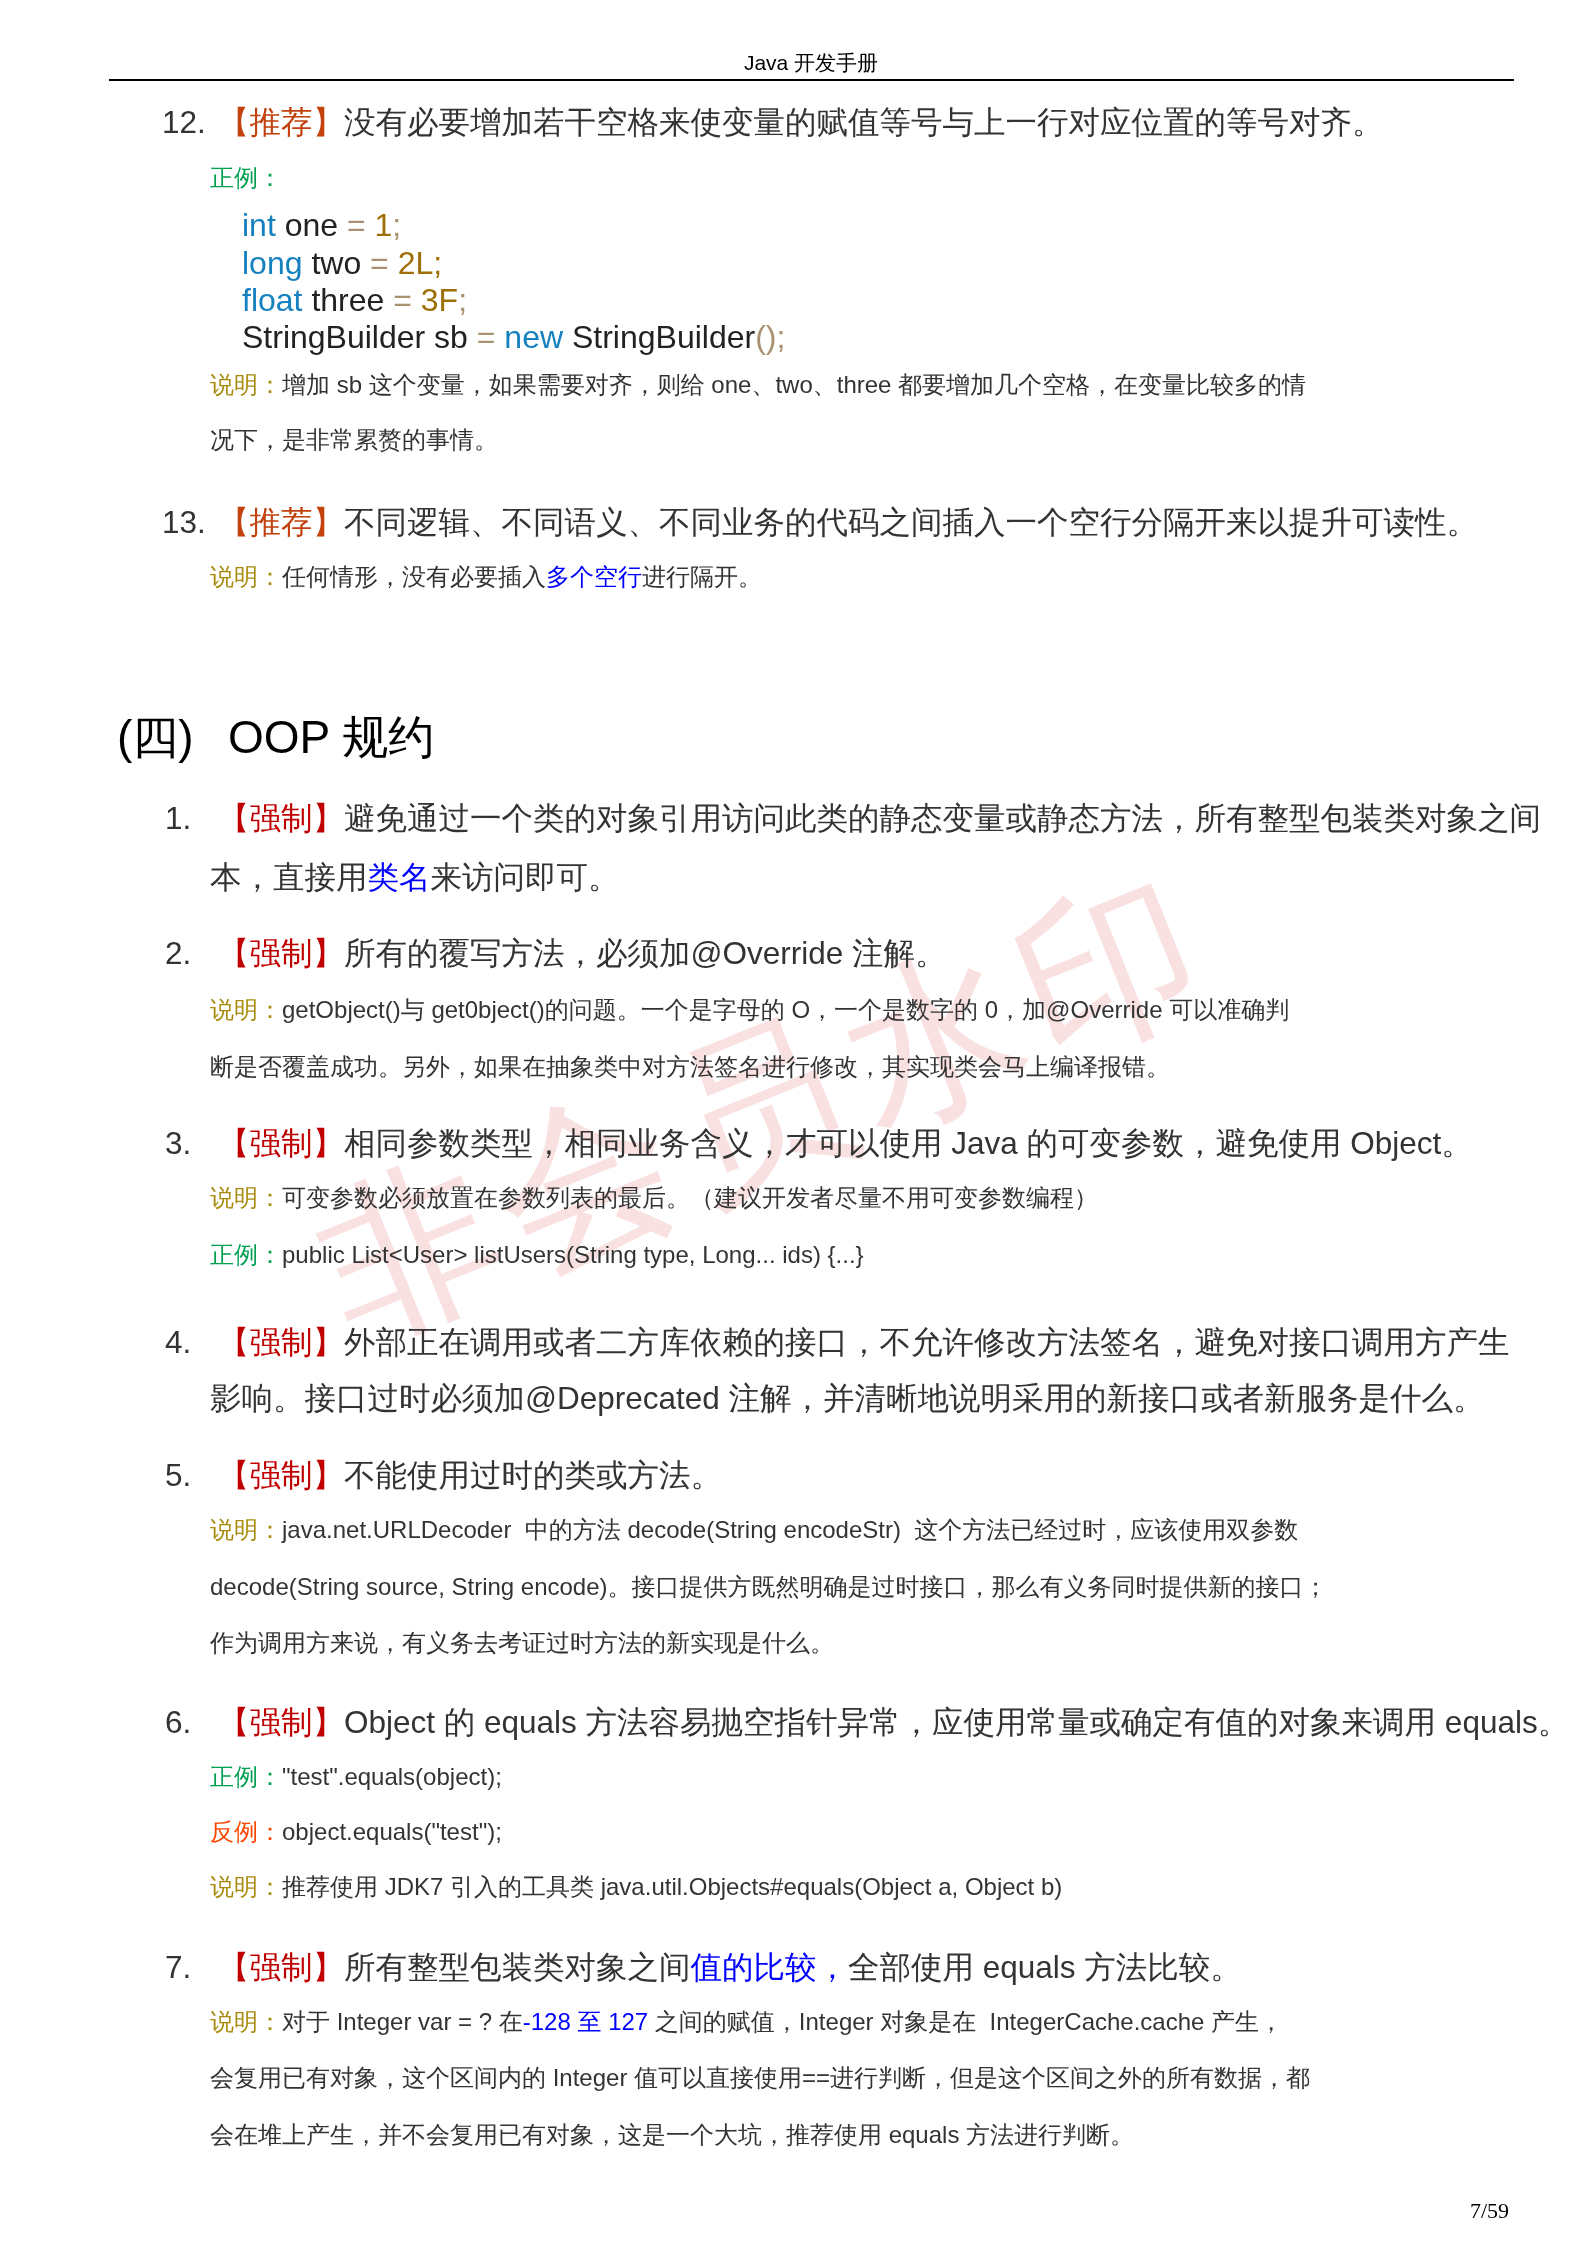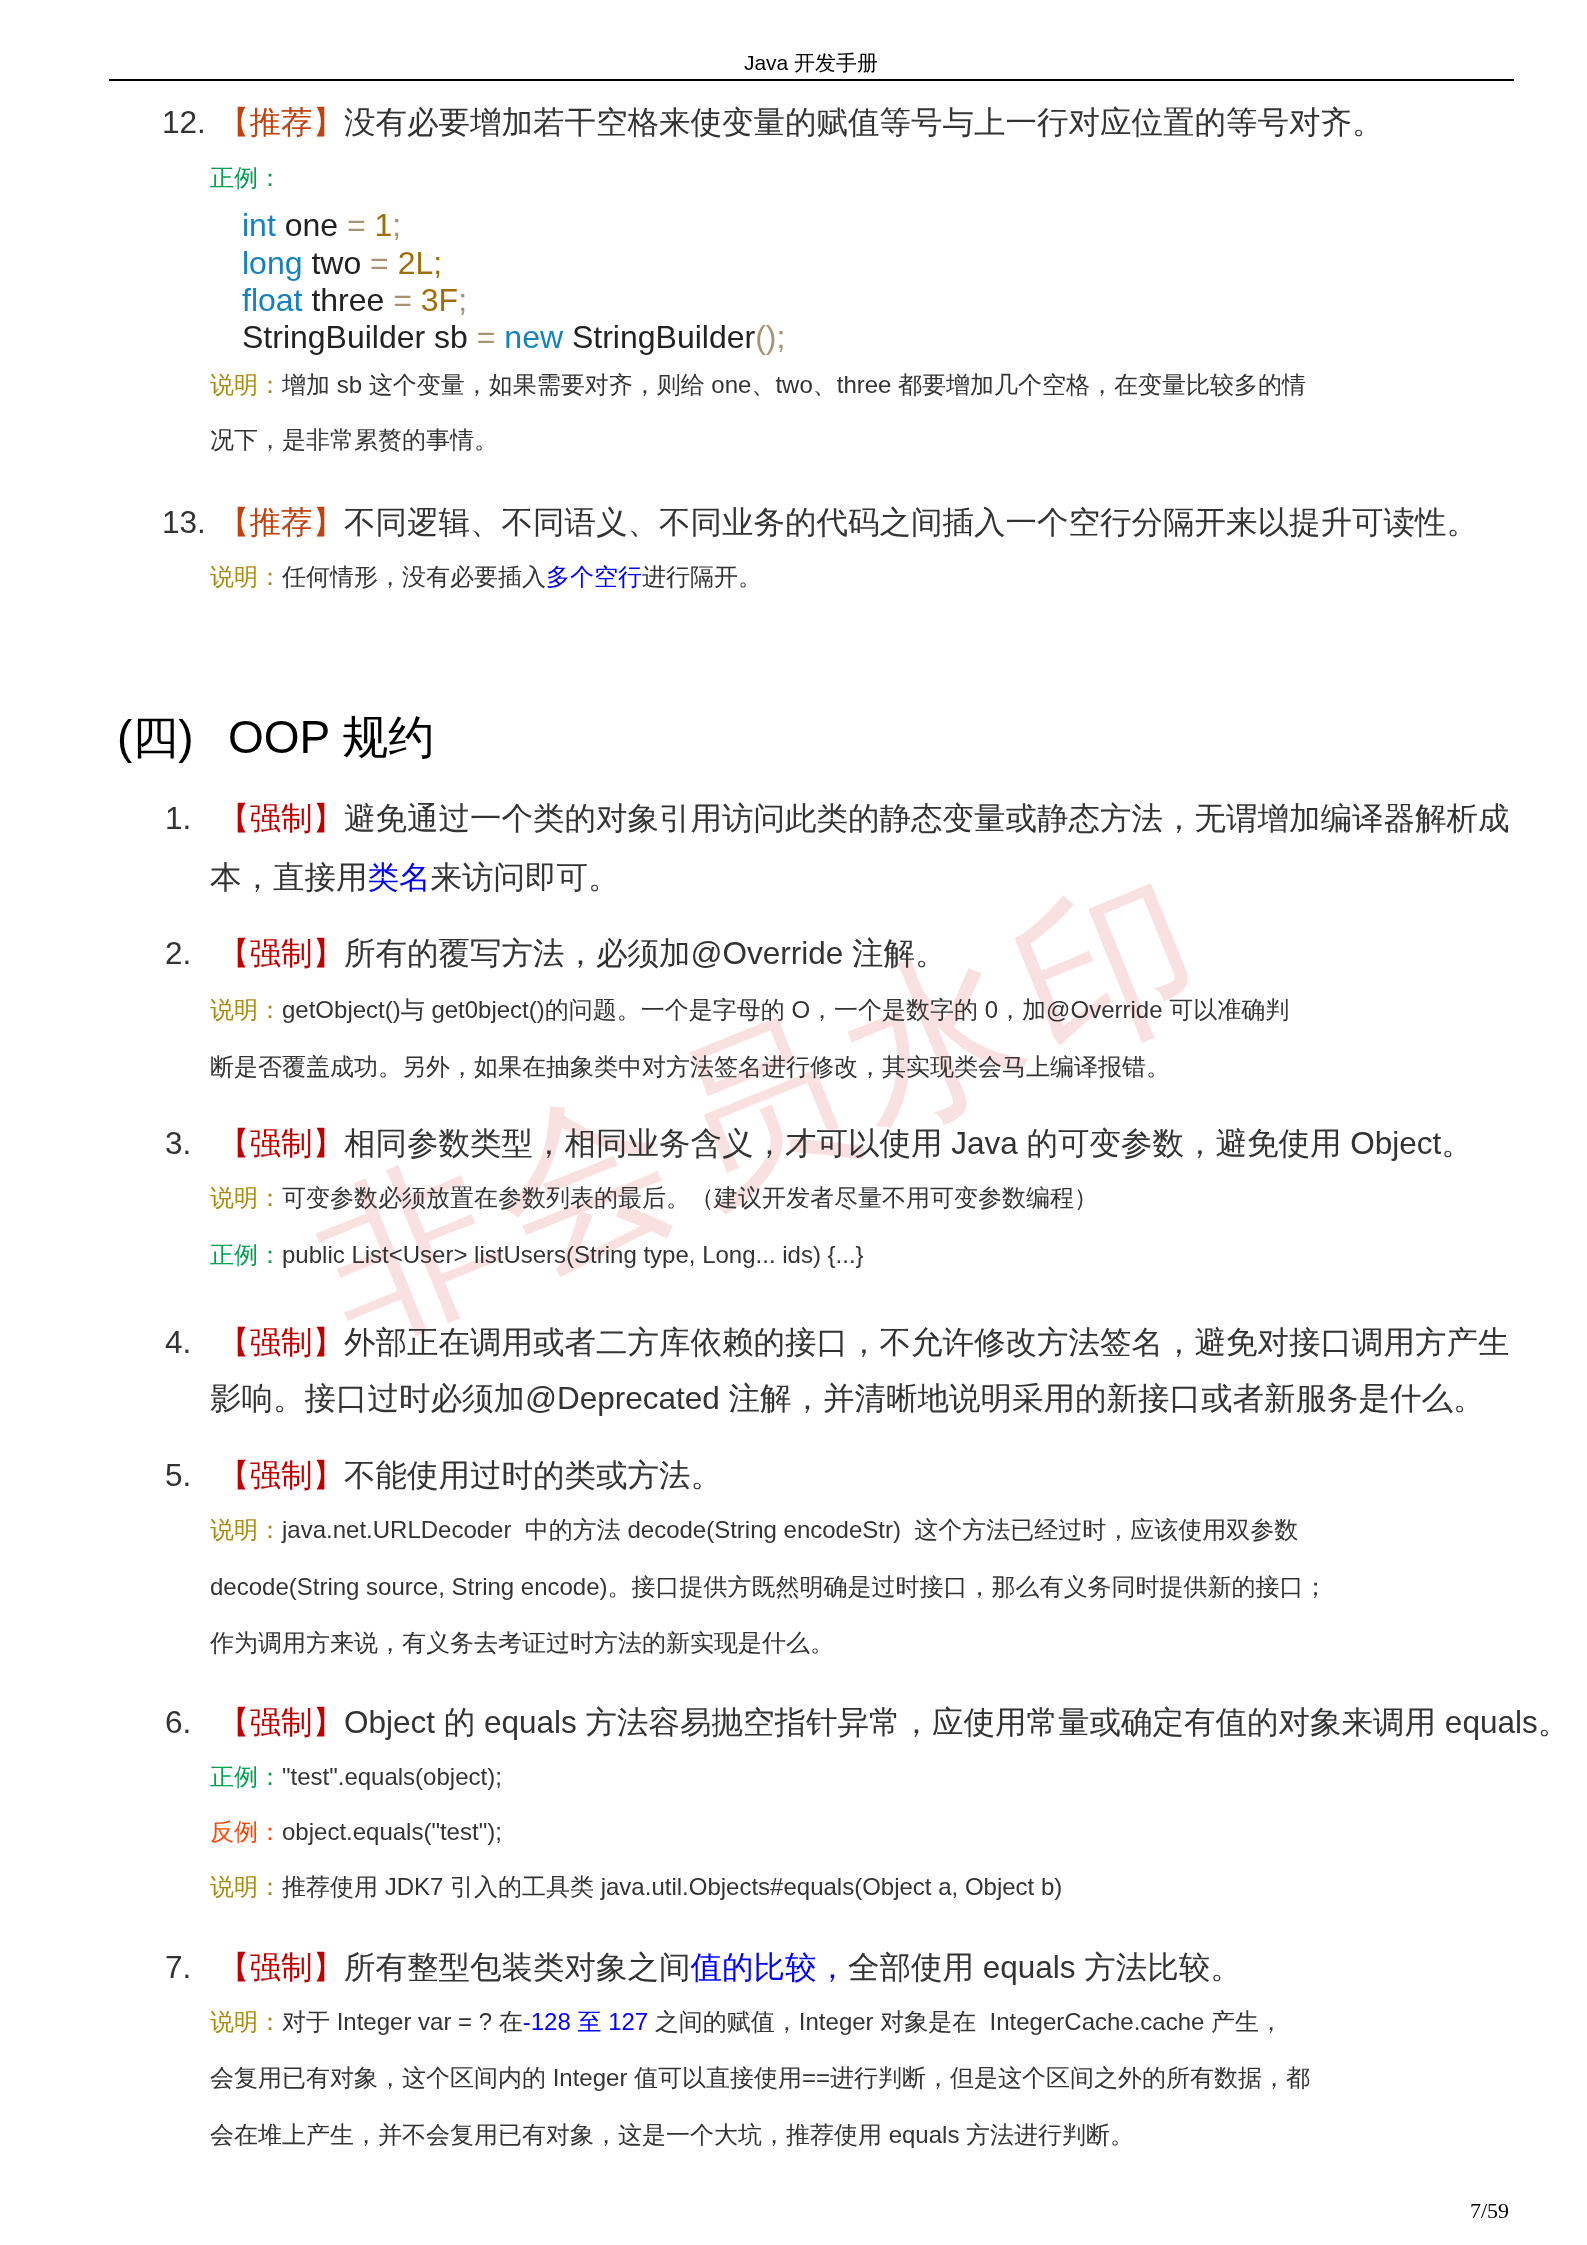--- a/index.html
+++ b/index.html
@@ -109,21 +109,21 @@
   </div>
 
   <div class="ln heading" style="top:707px">
     <span class="abs" style="left:117px">(四)</span>
     <span class="abs" style="left:228px">OOP 规约</span>
   </div>
 
   <div>
     <div class="ln main" style="top:798px">
       <span class="abs num1">1.</span>
-      <span class="abs txt"><span class="tag-man">【强制】</span><span>避免通过一个类的对象引用访问此类的静态变量或静态方法，无谓增加编译器解析成</span></span>
+      <span class="abs txt"><span class="tag-man">【强制】</span><span>避免通过一个类的对象引用访问此类的静态变量或静态方法，所有整型包装类对象之间</span></span>
     </div>
     <div class="ln main" style="top:857px">
       <span class="abs cont"><span>本，直接用</span><span class="blue">类名</span><span>来访问即可。</span></span>
     </div>
   </div>
 
   <div>
     <div class="ln main" style="top:933px">
       <span class="abs num1">2.</span>
       <span class="abs txt"><span class="tag-man">【强制】</span><span>所有的覆写方法，必须加@Override 注解。</span></span>

